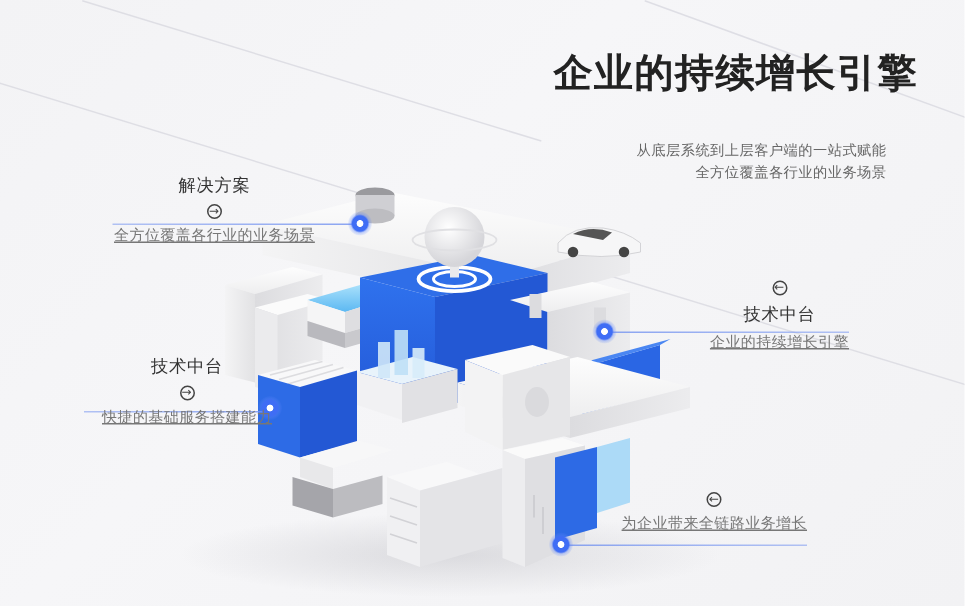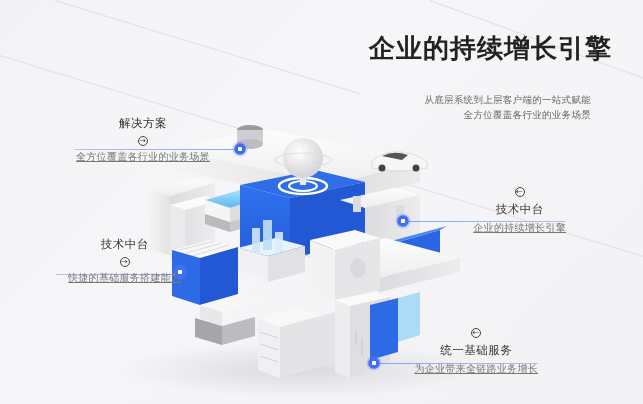--- a/index.html
+++ b/index.html
@@ -193,16 +193,15 @@
   <div class="head">
     <span class="circ-icon">←</span>
     <span>技术中台</span>
   </div>
   <div class="sub">企业的持续增长引擎</div>
 </div>
 
 <div class="callout right" style="right:105px;top:328px;">
   <div class="head">
     <span class="circ-icon">←</span>
-    <span>统一基础服务</span>
   </div>
   <div class="sub">为企业带来全链路业务增长</div>
 </div>
 
 </body></html>

